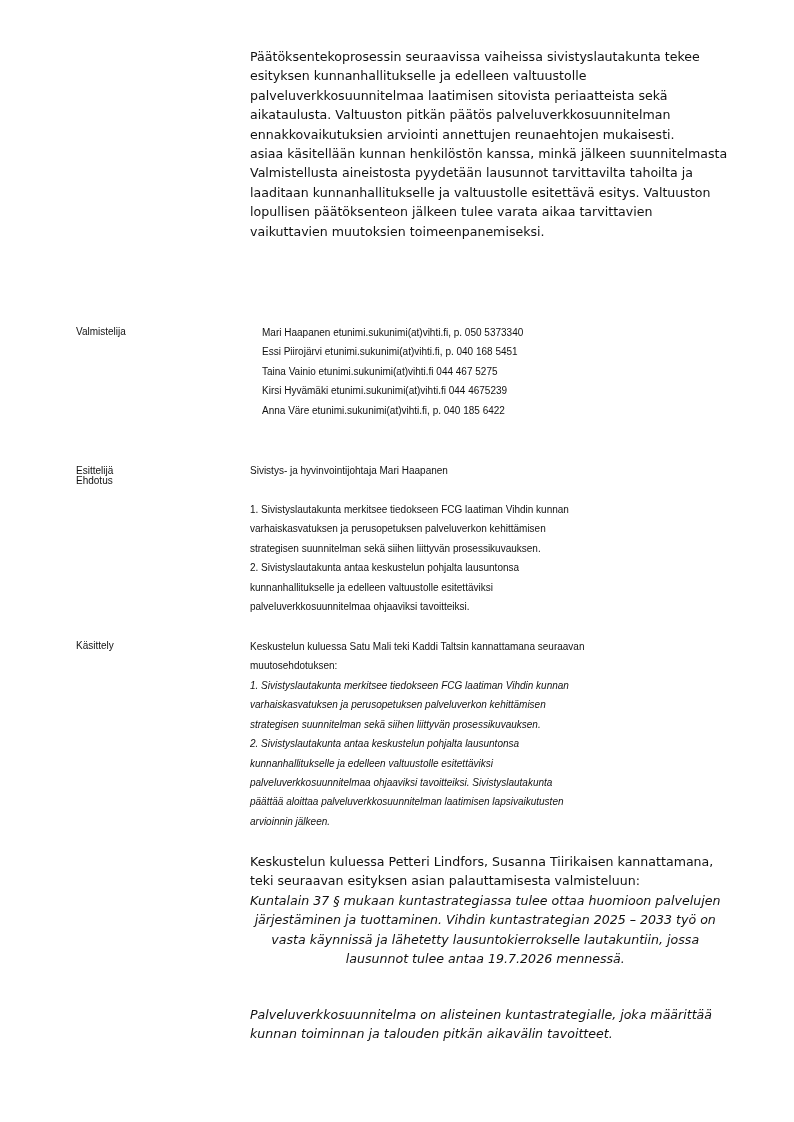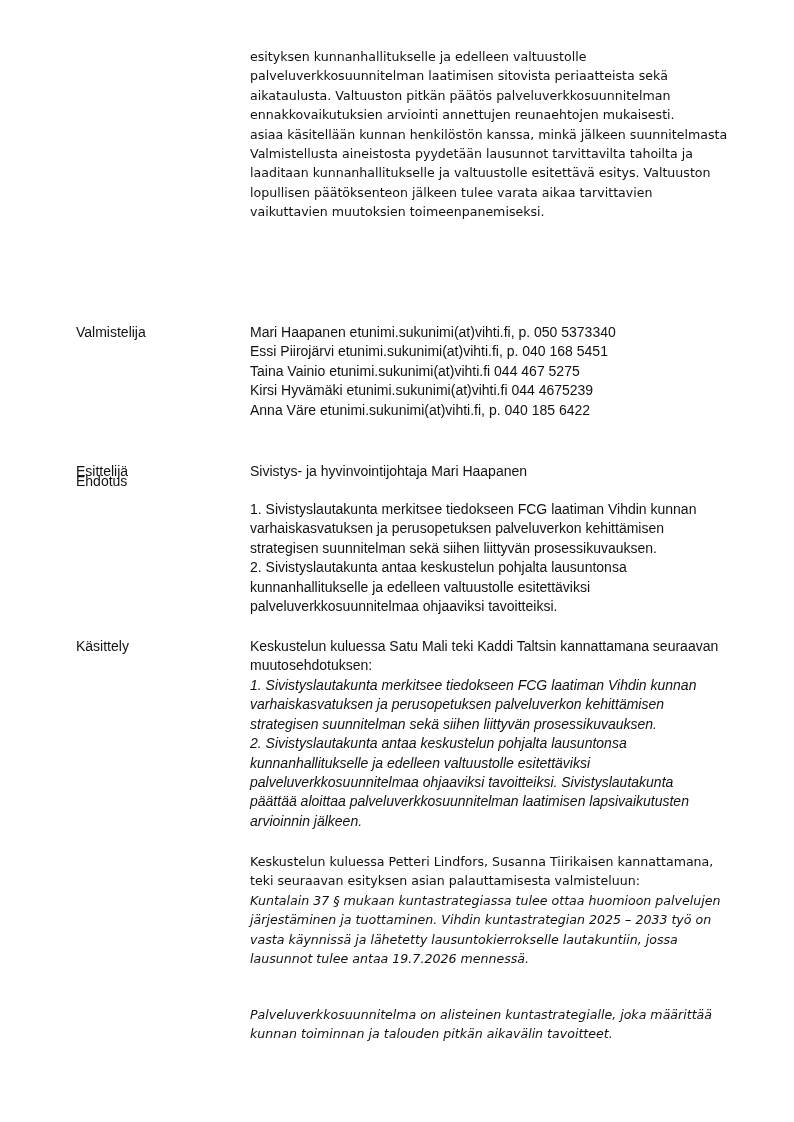--- a/index.html
+++ b/index.html
@@ -1,44 +1,45 @@
 <!DOCTYPE html>
 <html><head>
   <meta charset="utf-8">
   <style>
     html, body { margin: 0; padding: 0; background: #ffffff; }
     body { width: 794px; height: 1122px; position: relative; overflow: hidden;
            font-family: "Liberation Sans", sans-serif; color: #111; font-size: 13.4px; }
     .line { position: absolute; left: 250px; white-space: nowrap; line-height: 18px; }
     .label { position: absolute; left: 76px; white-space: nowrap; line-height: 18px; }
     .wide { font-family: "DejaVu Sans", sans-serif; font-size: 12.6px; letter-spacing: 0px; }
-    .narrow { font-family: "Liberation Sans", sans-serif; font-size: 14px; }
+    .narrow { font-family: "Liberation Sans", sans-serif; font-size: 10px; }
     .it { font-style: italic; }
     .block { position: absolute; left: 250px; }
     .block div { white-space: nowrap; line-height: 19.4px; }
   </style>
 </head>
 <body>
 
 <div>
 
   <div class="block wide" style="top:47px;">
+    <div>Päätöksentekoprosessin seuraavissa vaiheissa sivistyslautakunta tekee</div>
     <div>esityksen kunnanhallitukselle ja edelleen valtuustolle</div>
-    <div>palveluverkkosuunnitelman  laatimisen sitovista periaatteista sekä</div>
+    <div>palveluverkkosuunnitelmaa  laatimisen sitovista periaatteista sekä</div>
     <div>aikataulusta. Valtuuston pitkän päätös palveluverkkosuunnitelman</div>
     <div>ennakkovaikutuksien arviointi annettujen reunaehtojen mukaisesti.</div>
     <div>asiaa käsitellään kunnan henkilöstön kanssa, minkä jälkeen suunnitelmasta</div>
     <div>Valmistellusta aineistosta pyydetään lausunnot tarvittavilta tahoilta ja</div>
     <div>laaditaan kunnanhallitukselle ja valtuustolle esitettävä esitys. Valtuuston</div>
     <div>lopullisen päätöksenteon jälkeen tulee varata aikaa tarvittavien</div>
     <div>vaikuttavien muutoksien toimeenpanemiseksi.</div>
   </div>
 
   <div class="label narrow" style="top:323px;">Valmistelija</div>
-  <div class="block narrow" style="top:323px;">
+  <div class="block narrow" style="top:323px;margin-left:12px;">
     <div>Mari Haapanen  etunimi.sukunimi(at)vihti.fi, p. 050 5373340</div>
     <div>Essi Piirojärvi etunimi.sukunimi(at)vihti.fi,  p. 040 168 5451</div>
     <div>Taina Vainio etunimi.sukunimi(at)vihti.fi 044 467 5275</div>
     <div>Kirsi Hyvämäki etunimi.sukunimi(at)vihti.fi 044 4675239</div>
     <div>Anna Väre etunimi.sukunimi(at)vihti.fi, p. 040 185 6422</div>
   </div>
 
   <div class="label narrow" style="top:462px;">Esittelijä</div>
   <div class="line narrow" style="top:462px;">Sivistys- ja hyvinvointijohtaja  Mari Haapanen</div>
 
@@ -65,21 +66,21 @@
     <div>kunnanhallitukselle ja edelleen valtuustolle  esitettäviksi</div>
     <div>palveluverkkosuunnitelmaa ohjaaviksi tavoitteiksi. Sivistyslautakunta</div>
     <div>päättää  aloittaa palveluverkkosuunnitelman laatimisen lapsivaikutusten</div>
     <div>arvioinnin jälkeen.</div>
   </div>
 
   <div class="block wide" style="top:852px;">
     <div>Keskustelun kuluessa Petteri  Lindfors, Susanna Tiirikaisen kannattamana,</div>
     <div>teki seuraavan esityksen asian palauttamisesta valmisteluun:</div>
   </div>
-  <div class="block wide it" style="top:891px;">
+  <div class="block wide it" style="top:891px;text-align:center;">
     <div>Kuntalain 37 § mukaan kuntastrategiassa  tulee ottaa huomioon palvelujen</div>
     <div>järjestäminen ja tuottaminen. Vihdin kuntastrategian  2025 – 2033 työ on</div>
     <div>vasta käynnissä ja lähetetty lausuntokierrokselle  lautakuntiin, jossa</div>
     <div>lausunnot  tulee antaa 19.7.2026 mennessä.</div>
   </div>
   <div class="block wide it" style="top:1005px;">
     <div>Palveluverkkosuunnitelma on alisteinen kuntastrategialle, joka määrittää</div>
     <div>kunnan toiminnan ja talouden pitkän  aikavälin tavoitteet.</div>
   </div>
 

